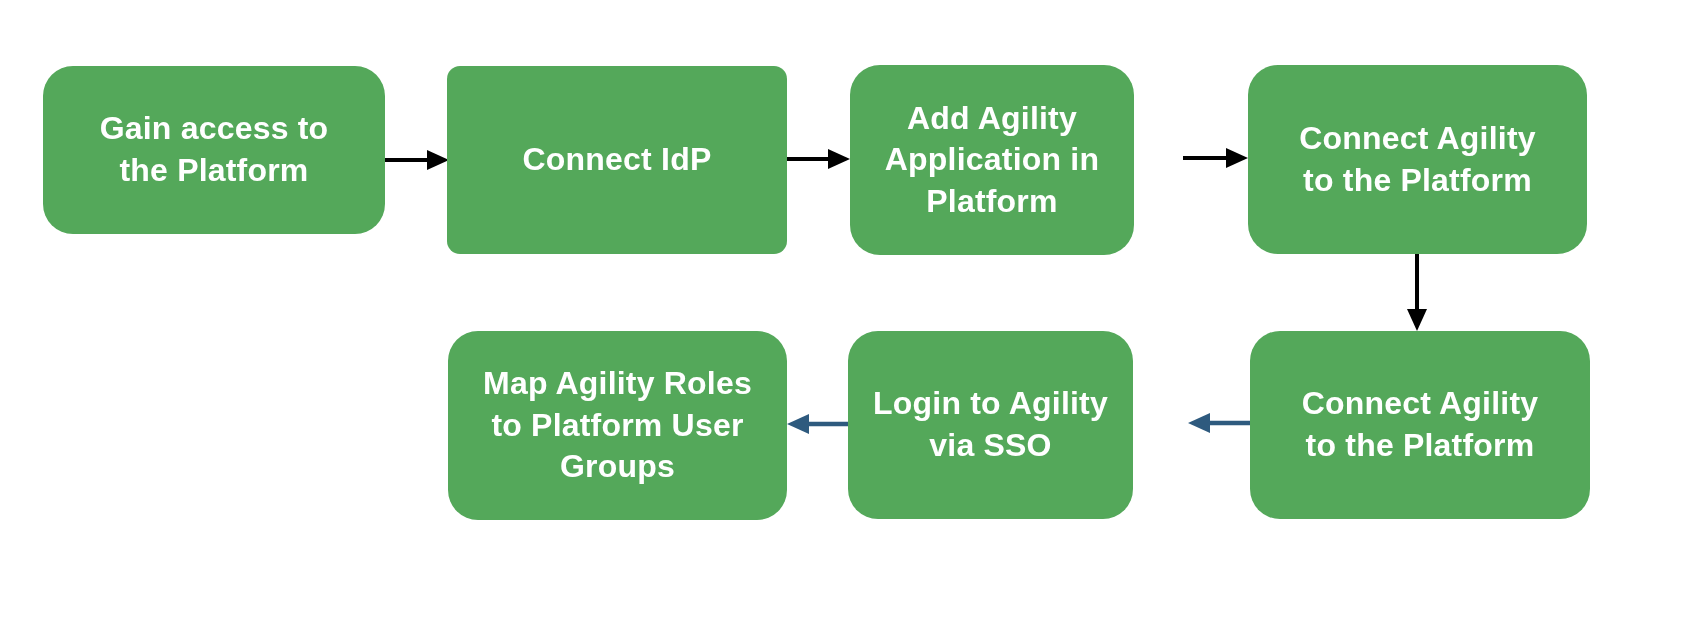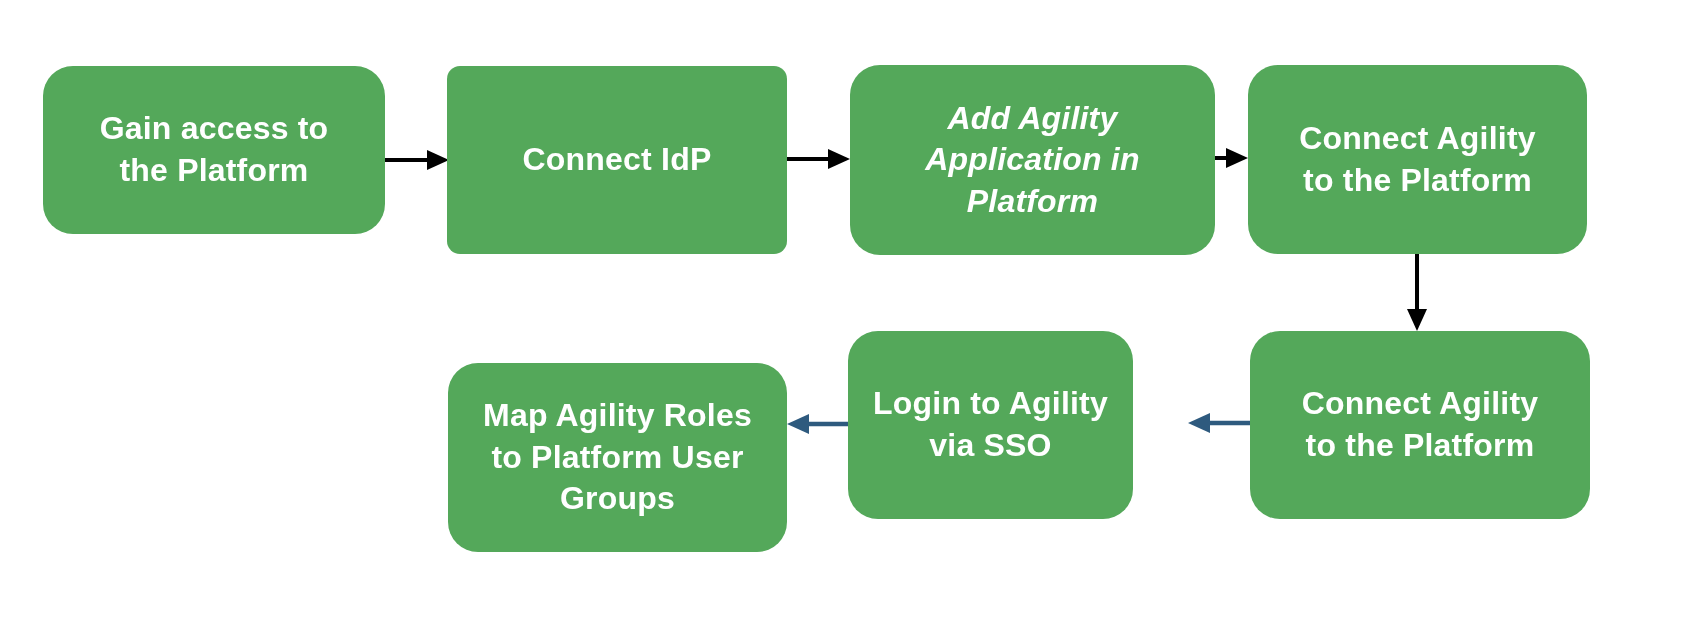--- a/index.html
+++ b/index.html
@@ -40,25 +40,25 @@
     font-size: 32px;
     font-weight: 700;
     line-height: 1.3;
     text-align: center;
     white-space: pre-line;
     letter-spacing: 0.2px;
   }
   
   #node-1 { left: 43px;   top: 66px;  width: 342px; height: 168px; }
   #node-2 { left: 447px;  top: 66px;  width: 340px; height: 188px; border-radius: 13px; }
-  #node-3 { left: 850px;  top: 65px;  width: 365px; height: 190px; font-style: italic; }
+  #node-3 { left: 850px;  top: 65px;  width: 284px; height: 190px; }
   #node-4 { left: 1248px; top: 65px;  width: 339px; height: 189px; }
   #node-5 { left: 1250px; top: 331px; width: 340px; height: 188px; }
   #node-6 { left: 848px;  top: 331px; width: 285px; height: 188px; }
-  #node-7 { left: 448px;  top: 331px; width: 339px; height: 189px; margin-top: 32px; }
+  #node-7 { left: 448px;  top: 331px; width: 339px; height: 189px; }
 </style>
 </head>
 <body>
 
 <div class="canvas">
 
   <svg class="arrow-layer" viewBox="0 0 1704 622" xmlns="http://www.w3.org/2000/svg">
 
     <g class="arrow-primary">
       <line x1="385" y1="160" x2="429" y2="160"></line>

